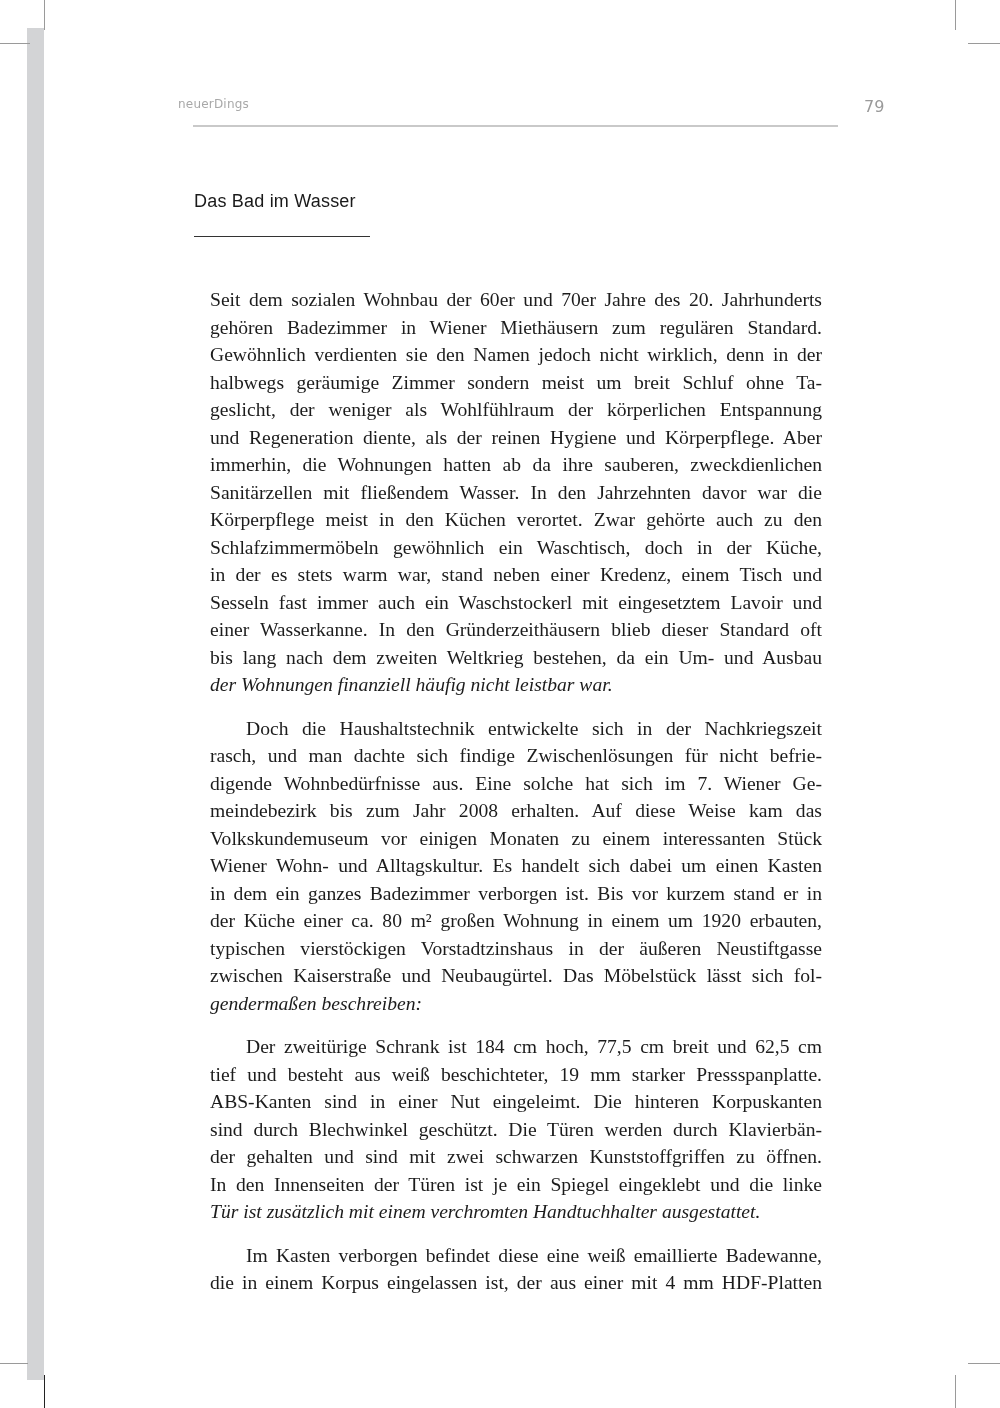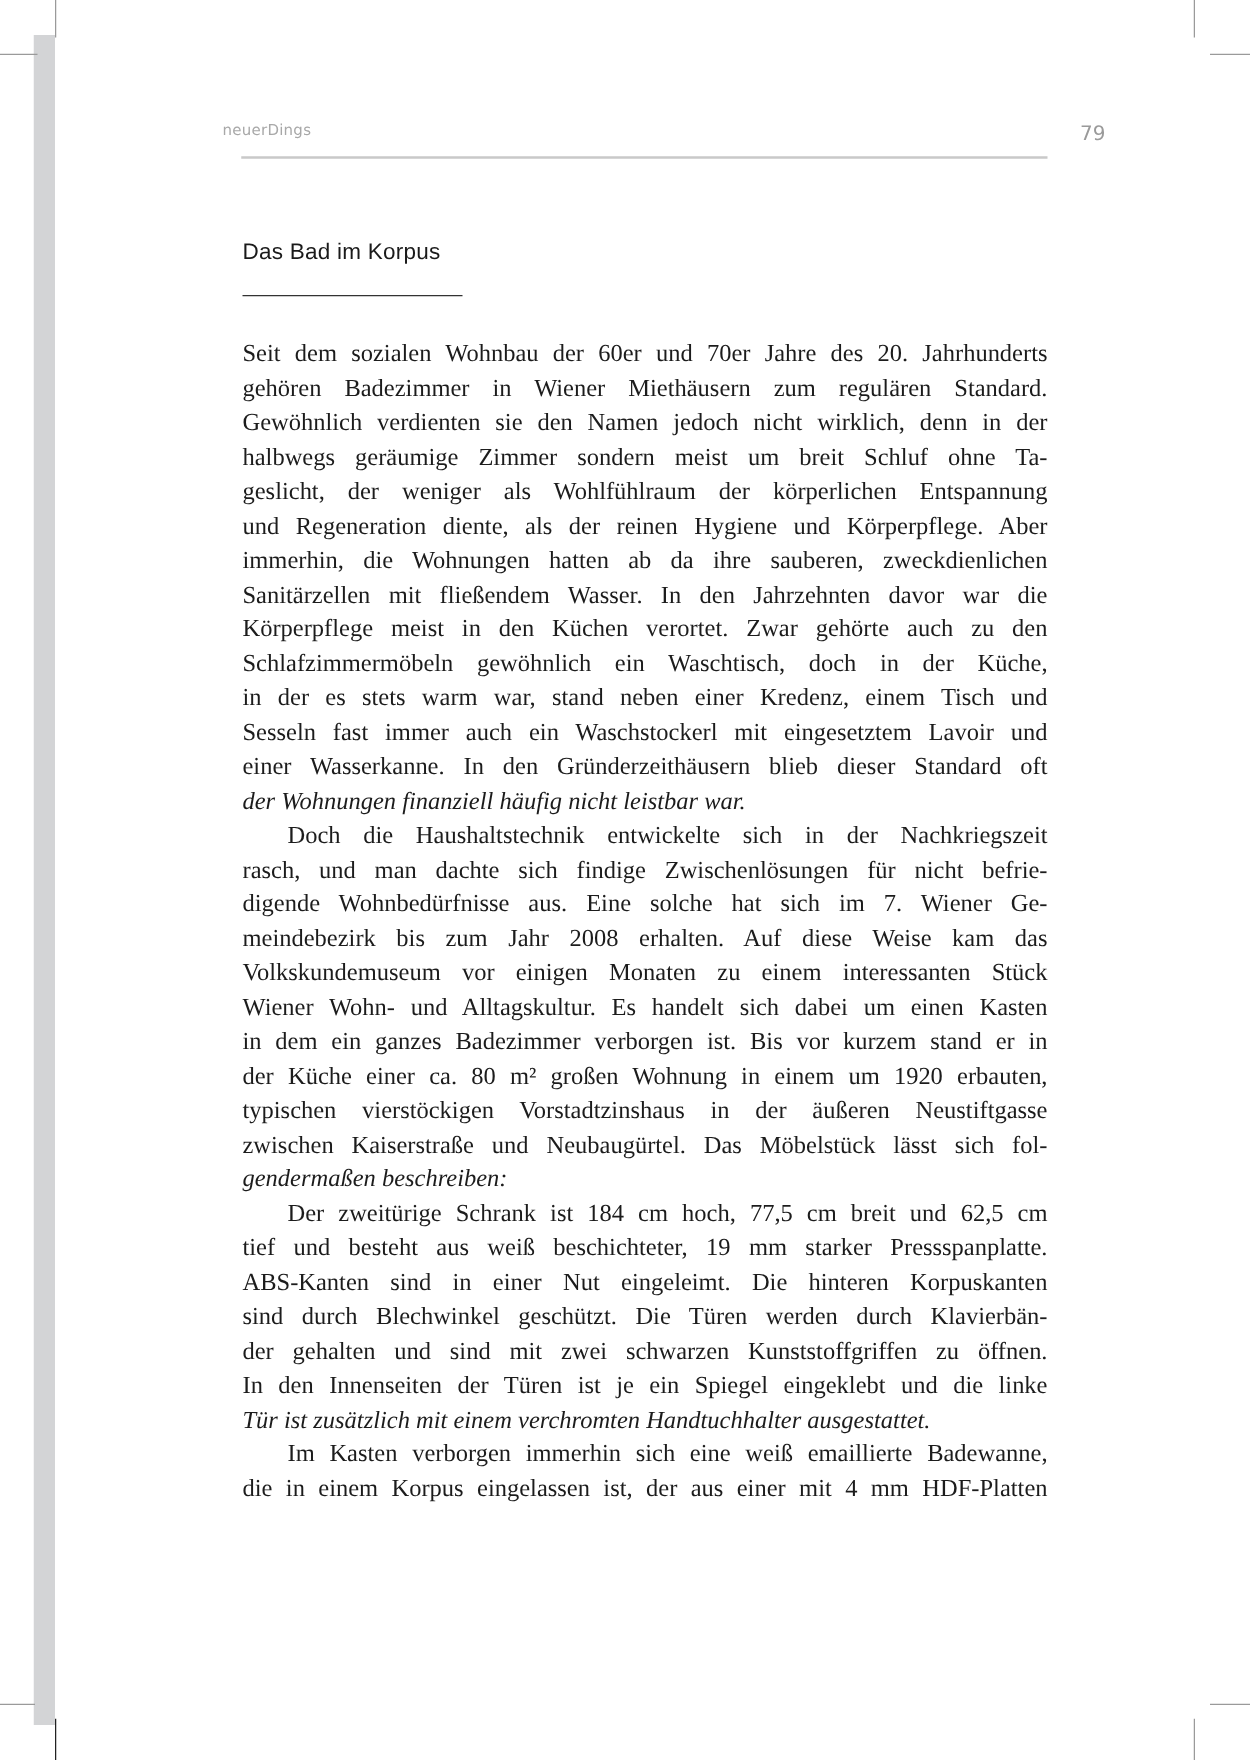--- a/index.html
+++ b/index.html
@@ -77,21 +77,21 @@
       top: 270px;
       width: 644px;
       font-family: "Liberation Serif", serif;
       font-size: 19.6px;
       line-height: 27.5px;
       color: #1c1c1c;
       text-align: justify;
       hyphens: manual;
     }
     .body-text p {
-      margin: 0;
+      margin: 16px;
     }
     .line {
       display: block;
       text-align: justify;
       text-align-last: justify;
       white-space: nowrap;
     }
     .line.last {
       text-align-last: left;
       font-style: italic;
@@ -111,38 +111,39 @@
 <div class="crop h" style="left:968px;top:43px;width:32px;"></div>
 <div class="crop h" style="left:0;top:1363px;width:28px;"></div>
 <div class="crop v dark" style="left:44px;top:1375px;height:33px;"></div>
 <div class="crop h" style="left:968px;top:1363px;width:32px;"></div>
 <div class="crop v" style="left:955px;top:1375px;height:33px;"></div>
 
 <div class="running-head">neuerDings</div>
 <div class="page-number">79</div>
 <div class="head-rule"></div>
 
-<div class="chapter-title">Das Bad im Korpus</div>
+<div class="chapter-title">Das Bad im Wasser</div>
 <div class="title-rule"></div>
 
 <div class="body-text" id="body-text">
     <p>
       <span class="line">Seit dem sozialen Wohnbau der 60er und 70er Jahre des 20. Jahrhunderts</span>
       <span class="line">gehören Badezimmer in Wiener Miethäusern zum regulären Standard.</span>
       <span class="line">Gewöhnlich verdienten sie den Namen jedoch nicht wirklich, denn in der</span>
       <span class="line">halbwegs geräumige Zimmer sondern meist um breit Schluf ohne Ta-</span>
       <span class="line">geslicht, der weniger als Wohlfühlraum der körperlichen Entspannung</span>
       <span class="line">und Regeneration diente, als der reinen Hygiene und Körperpflege. Aber</span>
       <span class="line">immerhin, die Wohnungen hatten ab da ihre sauberen, zweckdienlichen</span>
       <span class="line">Sanitärzellen mit fließendem Wasser. In den Jahrzehnten davor war die</span>
       <span class="line">Körperpflege meist in den Küchen verortet. Zwar gehörte auch zu den</span>
       <span class="line">Schlafzimmermöbeln gewöhnlich ein Waschtisch, doch in der Küche,</span>
       <span class="line">in der es stets warm war, stand neben einer Kredenz, einem Tisch und</span>
       <span class="line">Sesseln fast immer auch ein Waschstockerl mit eingesetztem Lavoir und</span>
       <span class="line">einer Wasserkanne. In den Gründerzeithäusern blieb dieser Standard oft</span>
+      <span class="line">bis lang nach dem zweiten Weltkrieg bestehen, da ein Um- und Ausbau</span>
       <span class="line last">der Wohnungen finanziell häufig nicht leistbar war.</span>
     </p>
     <p>
       <span class="line first-indent">Doch die Haushaltstechnik entwickelte sich in der Nachkriegszeit</span>
       <span class="line">rasch, und man dachte sich findige Zwischenlösungen für nicht befrie-</span>
       <span class="line">digende Wohnbedürfnisse aus. Eine solche hat sich im 7. Wiener Ge-</span>
       <span class="line">meindebezirk bis zum Jahr 2008 erhalten. Auf diese Weise kam das</span>
       <span class="line">Volkskundemuseum vor einigen Monaten zu einem interessanten Stück</span>
       <span class="line">Wiener Wohn- und Alltagskultur. Es handelt sich dabei um einen Kasten</span>
       <span class="line">in dem ein ganzes Badezimmer verborgen ist. Bis vor kurzem stand er in</span>
@@ -154,16 +155,16 @@
     <p>
       <span class="line first-indent">Der zweitürige Schrank ist 184 cm hoch, 77,5 cm breit und 62,5 cm</span>
       <span class="line">tief und besteht aus weiß beschichteter, 19 mm starker Pressspanplatte.</span>
       <span class="line">ABS-Kanten sind in einer Nut eingeleimt. Die hinteren Korpuskanten</span>
       <span class="line">sind durch Blechwinkel geschützt. Die Türen werden durch Klavierbän-</span>
       <span class="line">der gehalten und sind mit zwei schwarzen Kunststoffgriffen zu öffnen.</span>
       <span class="line">In den Innenseiten der Türen ist je ein Spiegel eingeklebt und die linke</span>
       <span class="line last">Tür ist zusätzlich mit einem verchromten Handtuchhalter ausgestattet.</span>
     </p>
     <p>
-      <span class="line first-indent">Im Kasten verborgen immerhin sich eine weiß emaillierte Badewanne,</span>
+      <span class="line first-indent">Im Kasten verborgen befindet diese eine weiß emaillierte Badewanne,</span>
       <span class="line">die in einem Korpus eingelassen ist, der aus einer mit 4 mm HDF-Platten</span>
     </p>
   </div>
 
 </body></html>

